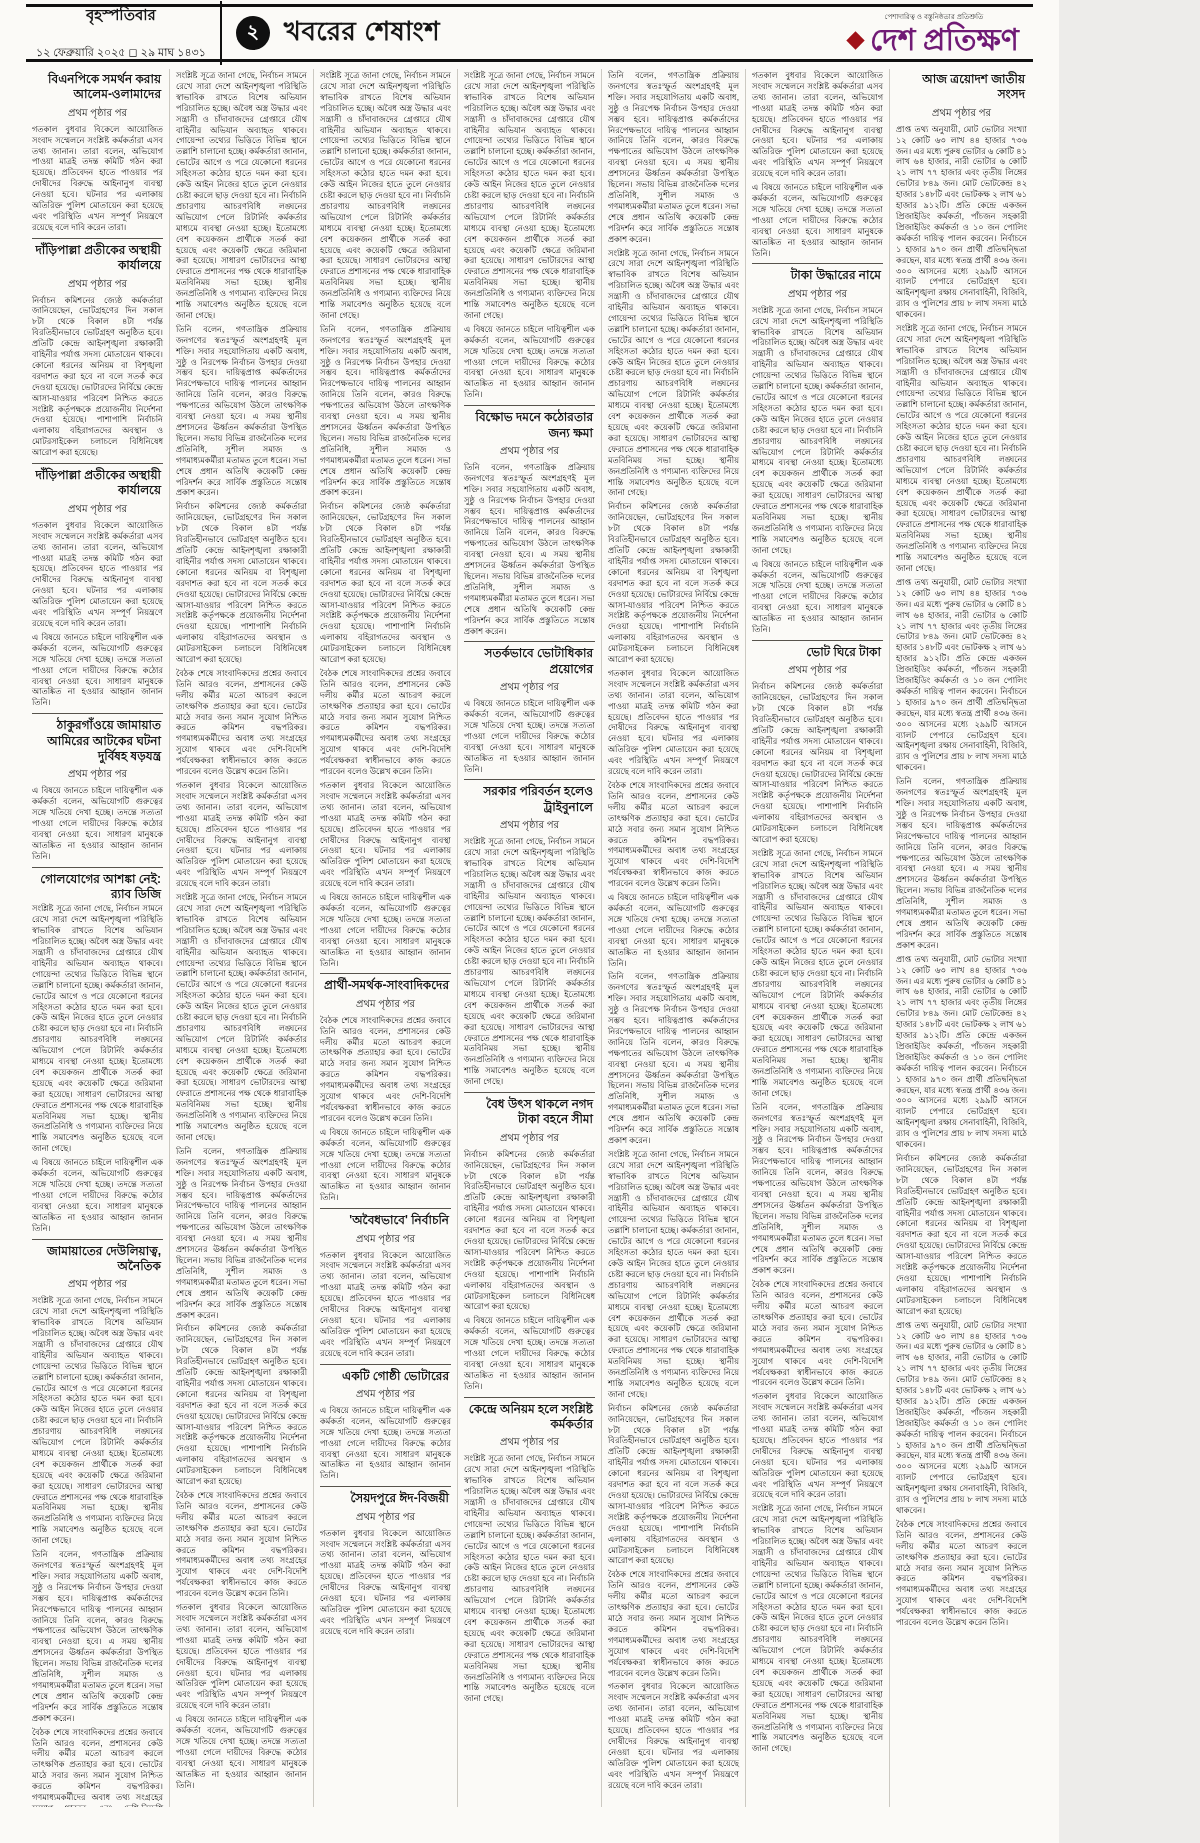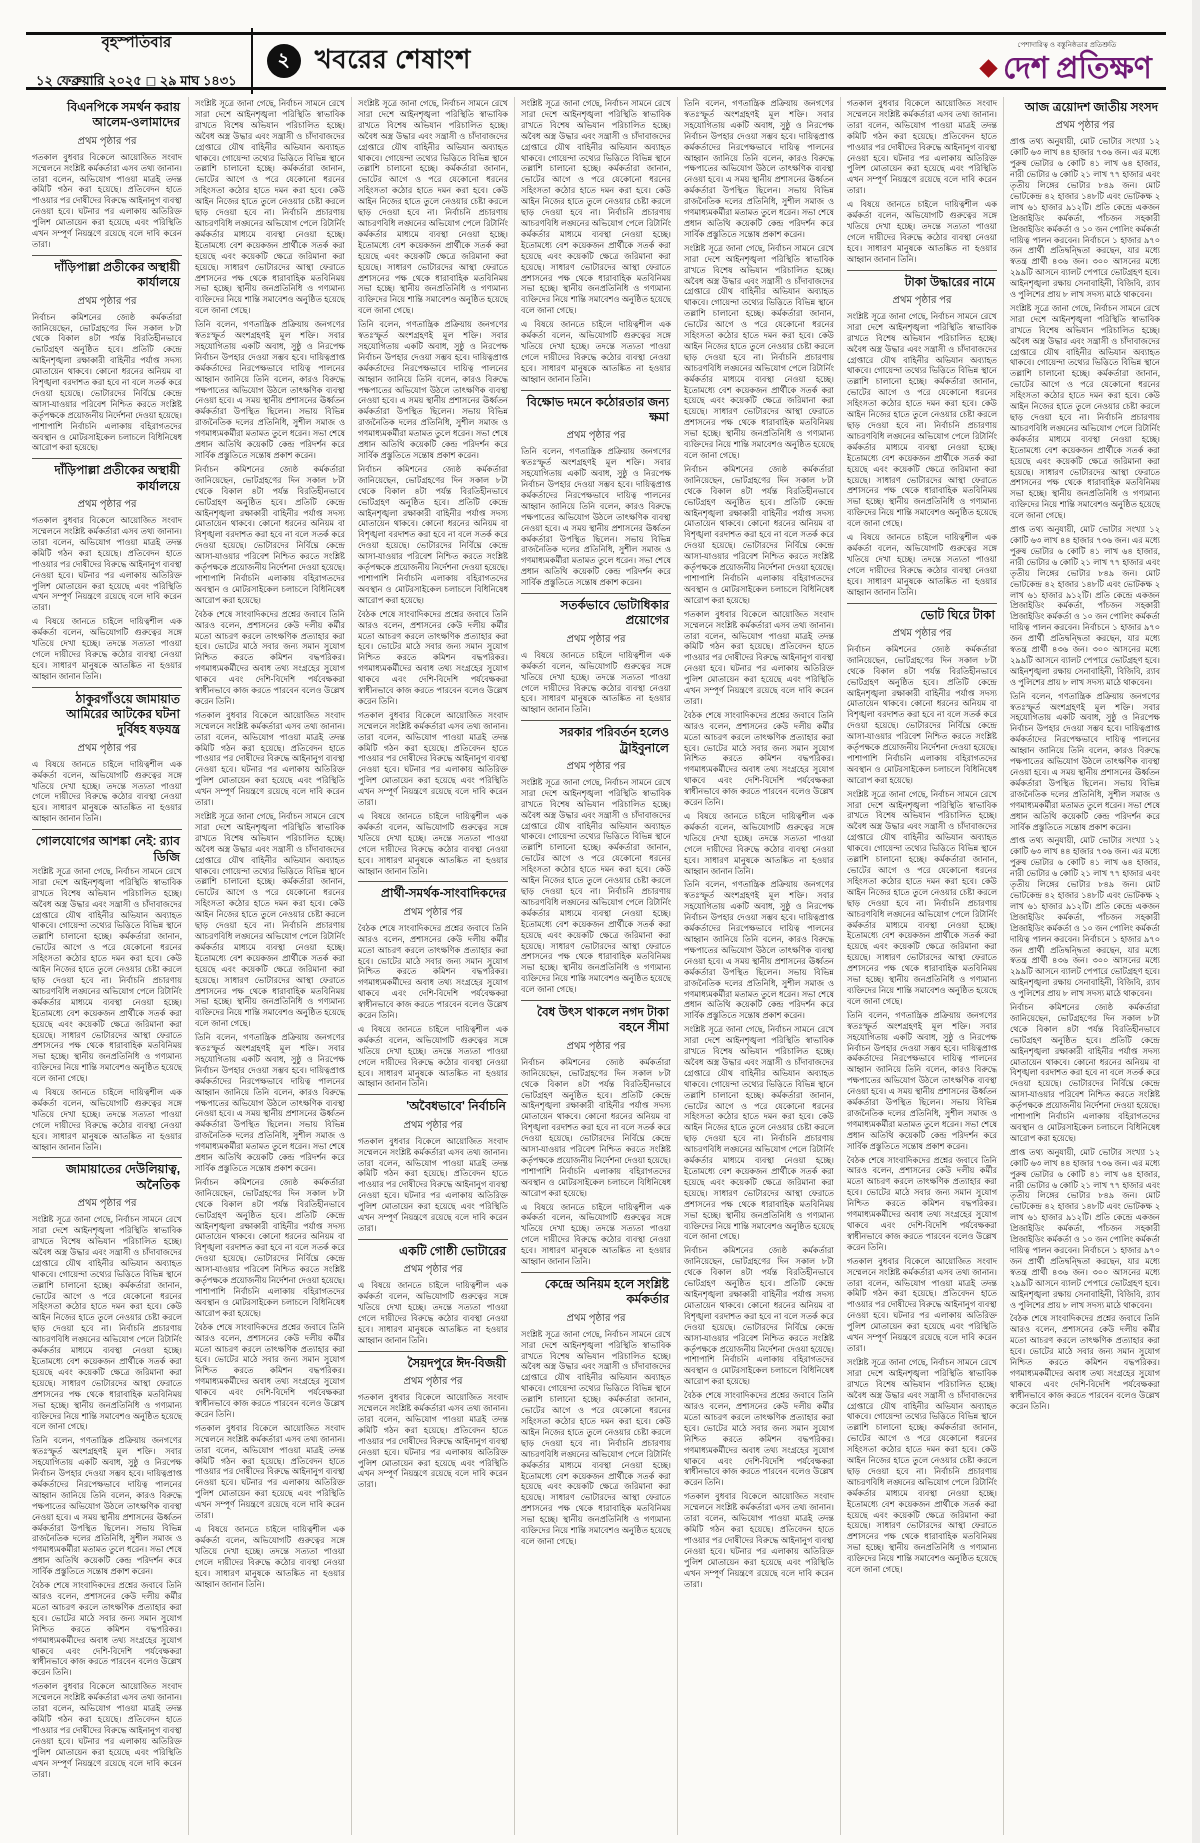--- a/index.html
+++ b/index.html
@@ -3,34 +3,34 @@
 <meta charset="utf-8">
 <style>
   * { box-sizing: border-box; margin: 0; padding: 0; }
   html, body { width: 1200px; height: 1843px; overflow: hidden; }
   body {
     background: #edecea;
     font-family: "Liberation Sans", "DejaVu Sans", sans-serif;
     color: #161616;
   }
   .page {
-    width: 1192px; height: 1843px;
+    width: 1059px; height: 1843px;
     background: #fbfaf7;
     overflow: hidden;
-    padding: 32px 26px 8px;
+    padding: 4px 26px 8px;
   }
   .masthead-bar {
     border-top: 3px solid #101010;
     border-bottom: 3px solid #101010;
     display: flex; align-items: center; gap: 14px;
     padding: 5px 8px; height: 58px;
   }
   .day-block { text-align: center; padding: 2px 14px 2px 2px; border-right: 2px solid #101010; }
   .day { font-size: 15px; font-weight: 700; white-space: nowrap; }
-  .date-line { font-size: 13px; margin-top: 16px; white-space: nowrap; font-weight: bold; }
+  .date-line { font-size: 11px; margin-top: 16px; white-space: nowrap; }
   .page-circle {
     flex: 0 0 auto; width: 34px; height: 34px; border-radius: 50%;
     background: #101010; color: #ffffff;
     display: flex; align-items: center; justify-content: center;
     font-size: 19px; font-weight: 700;
   }
   .section-title { font-size: 26px; font-weight: 700; letter-spacing: .5px; white-space: nowrap; }
   .masthead-block { margin-left: auto; text-align: center; padding-right: 6px; }
   .tagline { font-size: 7px; color: #3a3a3a; margin-bottom: 2px; }
   .masthead-row { display: flex; align-items: center; gap: 8px; justify-content: flex-end; }

